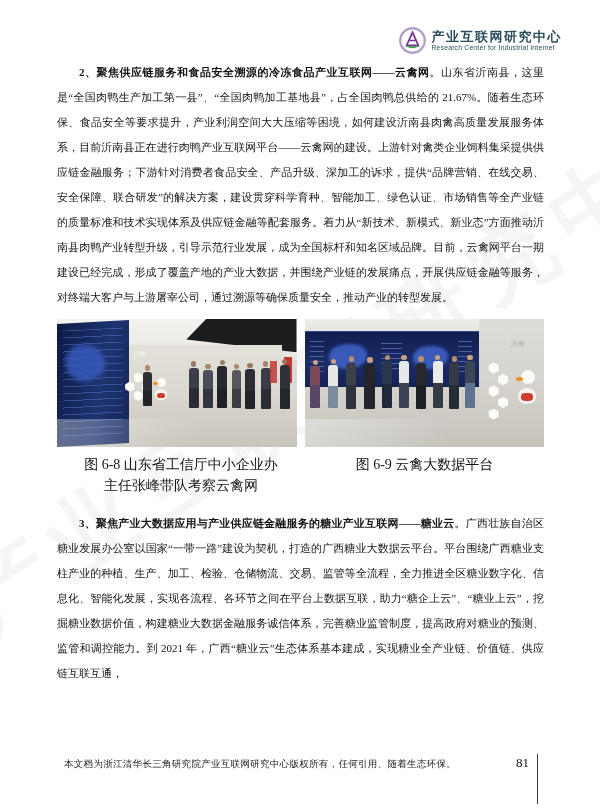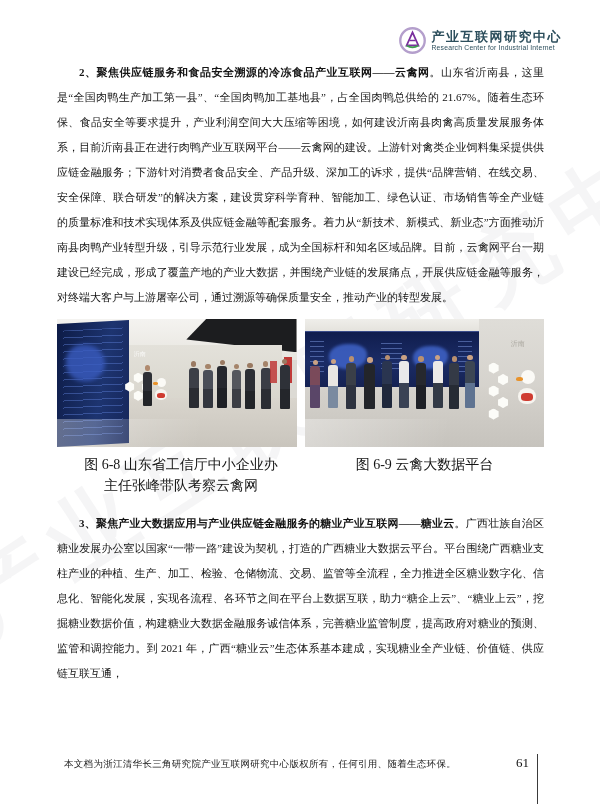--- a/index.html
+++ b/index.html
@@ -253,16 +253,16 @@
       </div>
       <div class="caption caption-right">
         <div>图 6-9 云禽大数据平台</div>
       </div>
     </div>
 
     <p class="para" style="margin-top:15px;"><span class="indent"></span><b>3、聚焦产业大数据应用与产业供应链金融服务的糖业产业互联网——糖业云</b><span>。广西壮族自治区糖业发展办公室以国家“一带一路”建设为契机，打造的广西糖业大数据云平台。平台围绕广西糖业支柱产业的种植、生产、加工、检验、仓储物流、交易、监管等全流程，全力推进全区糖业数字化、信息化、智能化发展，实现各流程、各环节之间在平台上数据互联，助力“糖企上云”、“糖业上云”，挖掘糖业数据价值，构建糖业大数据金融服务诚信体系，完善糖业监管制度，提高政府对糖业的预测、监管和调控能力。到 2021 年，广西“糖业云”生态体系基本建成，实现糖业全产业链、价值链、供应链互联互通，</span></p>
   </div>
 
   <div class="footer-copy">本文档为浙江清华长三角研究院产业互联网研究中心版权所有，任何引用、随着生态环保。</div>
-  <div class="footer-page">61</div>
+  <div class="footer-page">81</div>
   <div class="footer-vline"></div>
 
 </div>
 
 </body></html>

